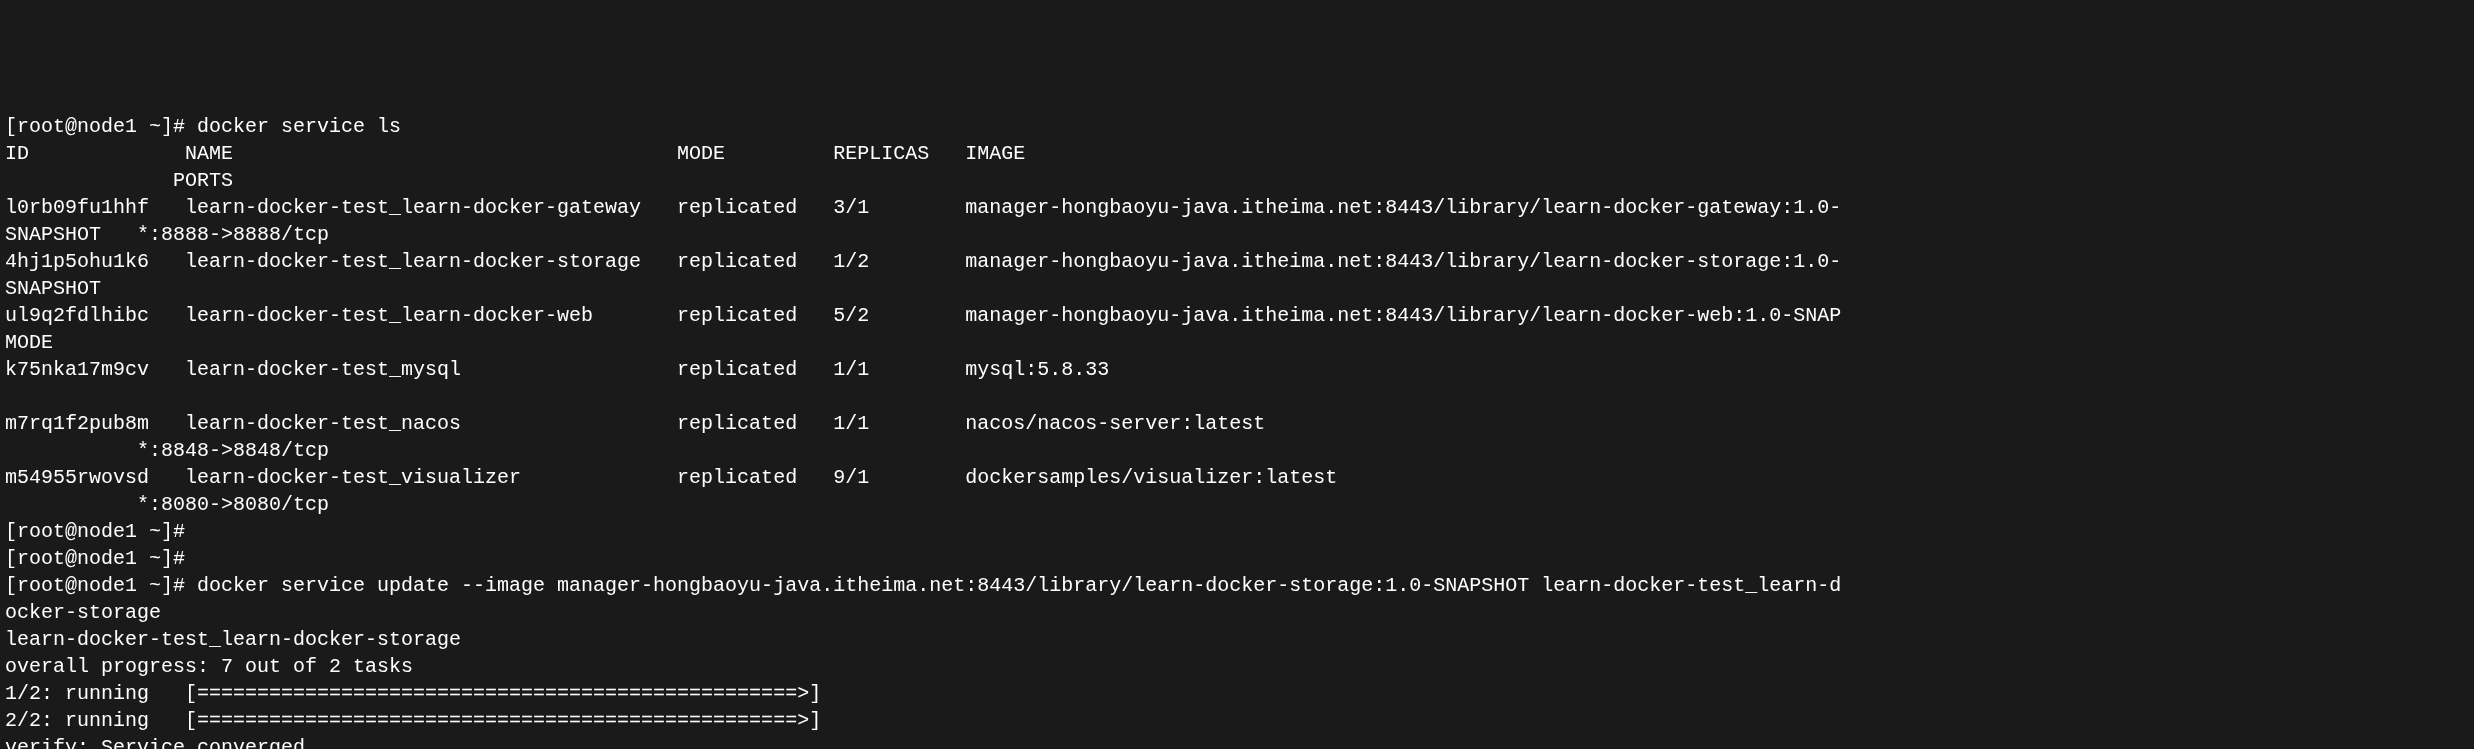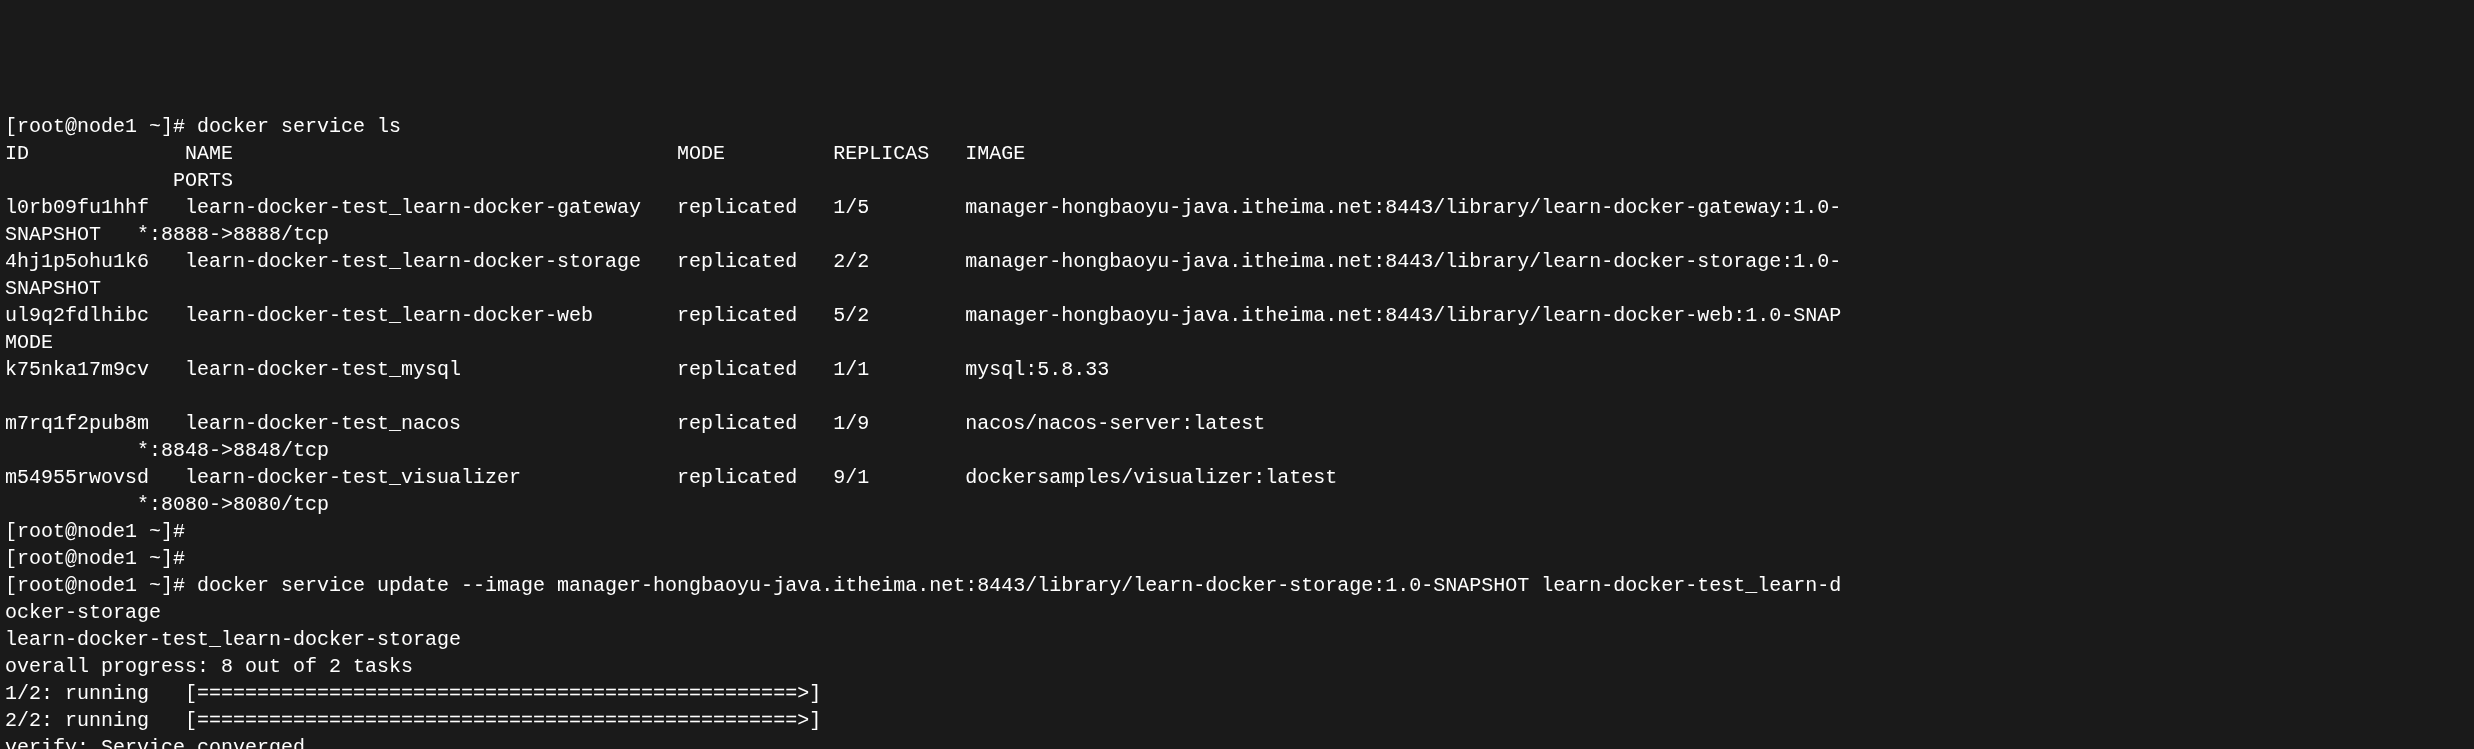--- a/index.html
+++ b/index.html
@@ -18,36 +18,36 @@
     }
   </style>
 </head>
 <body>
 
 
 
 <div class="terminal"><span>[root@node1 ~]# docker service ls</span>
 <span>ID             NAME                                     MODE         REPLICAS   IMAGE
               PORTS</span>
-<span>l0rb09fu1hhf   learn-docker-test_learn-docker-gateway   replicated   1/5        manager-hongbaoyu-java.itheima.net:8443/library/learn-docker-gateway:1.0-</span>
+<span>l0rb09fu1hhf   learn-docker-test_learn-docker-gateway   replicated   3/1        manager-hongbaoyu-java.itheima.net:8443/library/learn-docker-gateway:1.0-</span>
 <span>SNAPSHOT   *:8888-&gt;8888/tcp</span>
-<span>4hj1p5ohu1k6   learn-docker-test_learn-docker-storage   replicated   2/2        manager-hongbaoyu-java.itheima.net:8443/library/learn-docker-storage:1.0-</span>
+<span>4hj1p5ohu1k6   learn-docker-test_learn-docker-storage   replicated   1/2        manager-hongbaoyu-java.itheima.net:8443/library/learn-docker-storage:1.0-</span>
 <span>SNAPSHOT</span>
 <span>ul9q2fdlhibc   learn-docker-test_learn-docker-web       replicated   5/2        manager-hongbaoyu-java.itheima.net:8443/library/learn-docker-web:1.0-SNAP</span>
 <span>MODE</span>
 <span>k75nka17m9cv   learn-docker-test_mysql                  replicated   1/1        mysql:5.8.33</span>
 <span></span>
-<span>m7rq1f2pub8m   learn-docker-test_nacos                  replicated   1/9        nacos/nacos-server:latest</span>
+<span>m7rq1f2pub8m   learn-docker-test_nacos                  replicated   1/1        nacos/nacos-server:latest</span>
 <span>           *:8848-&gt;8848/tcp</span>
 <span>m54955rwovsd   learn-docker-test_visualizer             replicated   9/1        dockersamples/visualizer:latest</span>
 <span>           *:8080-&gt;8080/tcp</span>
 <span>[root@node1 ~]#</span>
 <span>[root@node1 ~]#</span>
 <span>[root@node1 ~]# docker service update --image manager-hongbaoyu-java.itheima.net:8443/library/learn-docker-storage:1.0-SNAPSHOT learn-docker-test_learn-d</span>
 <span>ocker-storage</span>
 <span>learn-docker-test_learn-docker-storage</span>
-<span>overall progress: 8 out of 2 tasks</span>
+<span>overall progress: 7 out of 2 tasks</span>
 <span>1/2: running   [==================================================&gt;]</span>
 <span>2/2: running   [==================================================&gt;]</span>
 <span>verify: Service converged</span></div>
 
 
 
 
 </body></html>

